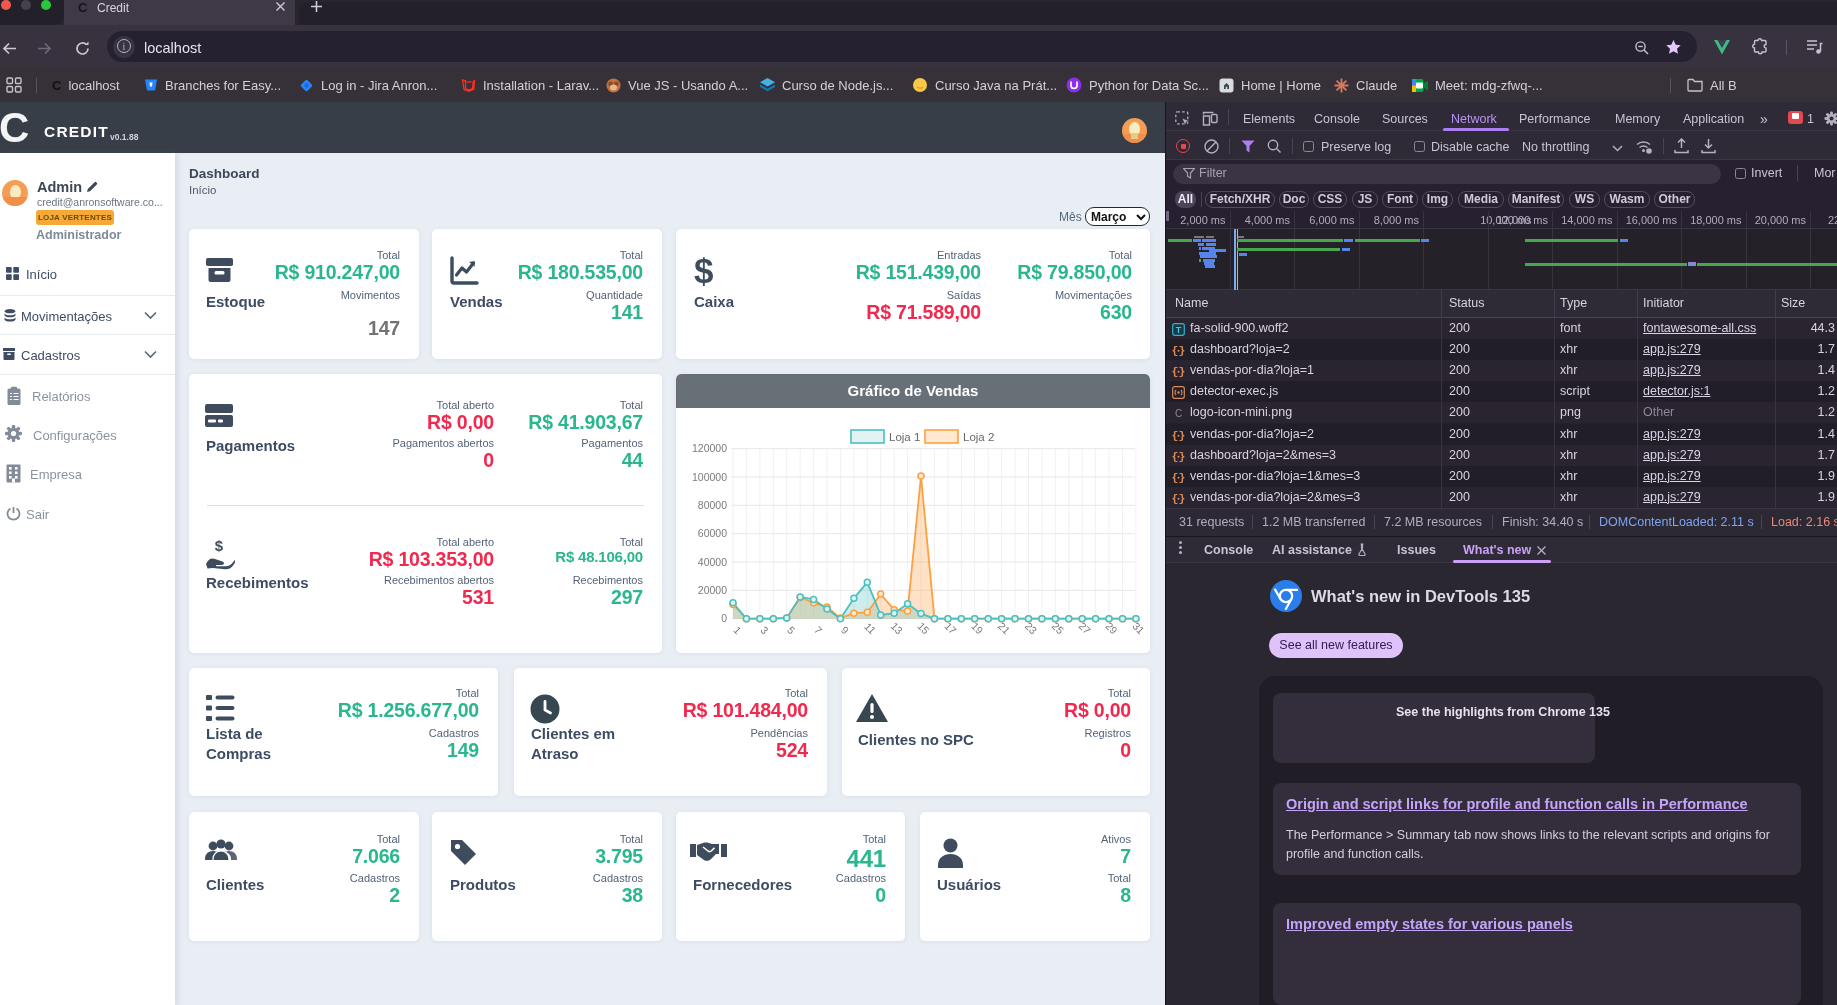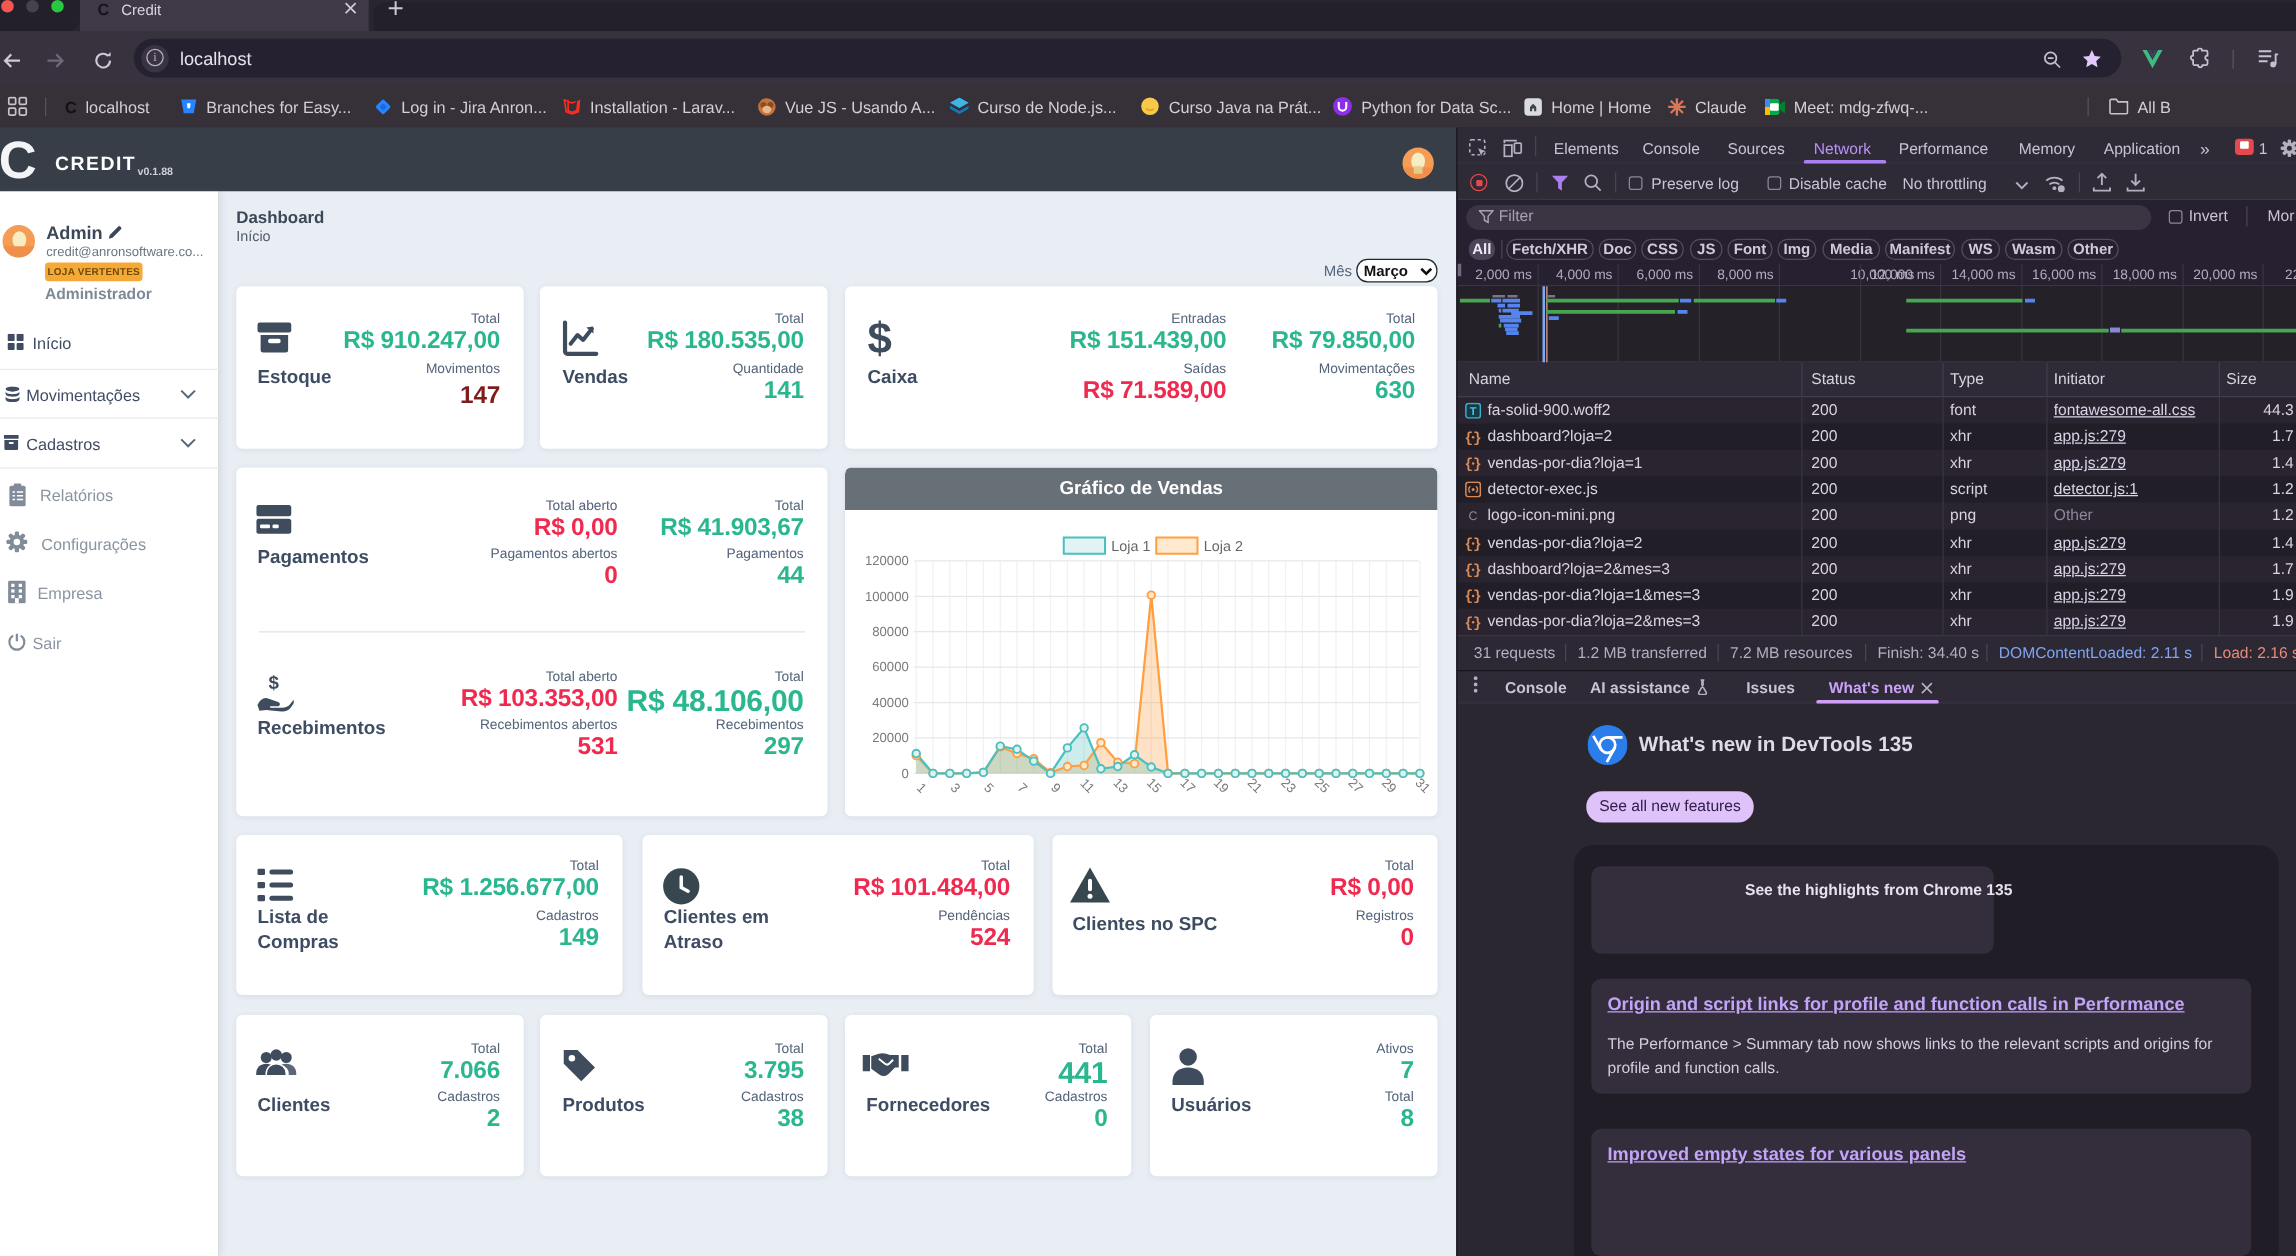--- a/index.html
+++ b/index.html
@@ -106,21 +106,21 @@
         </svg>
         <span>Branches for Easy...</span>
       </div>
   <div class="bm" style="left:299px;">
         <svg width="15" height="15" viewBox="0 0 15 15">
           <rect x="3" y="3" width="9" height="9" rx="1.5" transform="rotate(45 7.5 7.5)" fill="#2684ff"></rect>
           <rect x="5.4" y="5.4" width="4.2" height="4.2" rx="0.8" transform="rotate(45 7.5 7.5)" fill="#1a6ae0"></rect>
         </svg>
         <span>Log in - Jira Anron...</span>
       </div>
-  <div class="bm" style="left:450px;">
+  <div class="bm" style="left:461px;">
         <svg width="15" height="15" viewBox="0 0 15 15">
           <path d="M1.5 2l3 .8v8l3.5 1 3.5-1.3.8-7.2 1.2-.5-.7 8.5-4.8 1.9-5-1.6z" fill="none" stroke="#ff2d20" stroke-width="1.3"></path>
           <path d="M4.5 3.5l3 .8 3-.9" stroke="#ff2d20" stroke-width="1.2" fill="none"></path>
         </svg>
         <span>Installation - Larav...</span>
       </div>
   <div class="bm" style="left:606px;">
         <svg width="15" height="15" viewBox="0 0 15 15">
           <circle cx="7.5" cy="7.5" r="7" fill="#c4713a"></circle>
           <circle cx="4.7" cy="6" r="2.4" fill="#8a4c24"></circle>
@@ -207,21 +207,21 @@
           <g fill="#3e4c5e">
             <rect x="1" y="2" width="27" height="8" rx="1.8"></rect>
             <path d="M3.5 12h22v12a2 2 0 0 1-2 2h-18a2 2 0 0 1-2-2z"></path>
           </g>
           <rect x="9.5" y="15" width="10" height="3.5" rx="1.5" fill="#fff"></rect>
         </svg>
   <div class="ctitle" style="left:17px;top:64px;">Estoque</div>
   <div class="abs" style="right:19px;top:20px;font-size:11px;color:#53637a;">Total</div>
   <div class="abs" style="right:19px;top:32px;font-size:19.5px;font-weight:bold;color:#2ab78f;letter-spacing:-.2px;">R$ 910.247,00</div>
   <div class="abs" style="right:19px;top:60px;font-size:11px;color:#53637a;">Movimentos</div>
-  <div class="abs" style="right:19px;top:76px;font-size:19.5px;font-weight:bold;color:#7f1d1d;letter-spacing:-.2px;">147</div>
+  <div class="abs" style="right:19px;top:88px;font-size:19.5px;font-weight:bold;color:#737373;letter-spacing:-.2px;">147</div>
 </div>
 <div class="card" style="left:257px;top:76px;width:230px;height:130px;">
   <svg class="abs" style="left:18px;top:27px" width="29" height="29" viewBox="0 0 29 29">
           <path d="M2 2v23a2 2 0 0 0 2 2h23" stroke="#3e4c5e" stroke-width="3.4" fill="none" stroke-linecap="round"></path>
           <path d="M6.5 19l5.5-7 4.5 4 7-9" stroke="#3e4c5e" stroke-width="3.2" fill="none" stroke-linejoin="round" stroke-linecap="round"></path>
           <path d="M19 6l5.5-.8.3 5.6" fill="#3e4c5e"></path>
         </svg>
   <div class="ctitle" style="left:18px;top:64px;">Vendas</div>
   <div class="abs" style="right:19px;top:20px;font-size:11px;color:#53637a;">Total</div>
   <div class="abs" style="right:19px;top:32px;font-size:19.5px;font-weight:bold;color:#2ab78f;letter-spacing:-.2px;">R$ 180.535,00</div>
@@ -264,21 +264,21 @@
             <text x="14" y="13" text-anchor="middle" font-size="15" font-weight="bold" fill="#3e4c5e">$</text>
             <path d="M1 26c2.5-5 5.5-6.5 9-5l7.5 2.6c2.2.8 1.8 3.4-.8 3.4H11l.2 1.2h9.5c2.5 0 5-1 6.5-3l2.5-3.2 1.3 1.2-3.5 5c-1.8 2.3-4.5 3.3-7.5 3l-12-1.2-5.5.5z" fill="#3e4c5e"></path>
           </svg>
         </div>
   <div class="ctitle" style="left:17px;top:200px;">Recebimentos</div>
   <div class="abs" style="right:168px;top:162px;font-size:11px;color:#53637a;">Total aberto</div>
   <div class="abs" style="right:168px;top:174px;font-size:19.5px;font-weight:bold;color:#f0294f;letter-spacing:-.2px;">R$ 103.353,00</div>
   <div class="abs" style="right:168px;top:200px;font-size:11px;color:#53637a;">Recebimentos abertos</div>
   <div class="abs" style="right:168px;top:212px;font-size:19.5px;font-weight:bold;color:#f0294f;letter-spacing:-.2px;">531</div>
   <div class="abs" style="right:19px;top:162px;font-size:11px;color:#53637a;">Total</div>
-  <div class="abs" style="right:19px;top:174px;font-size:24px;font-weight:bold;color:#2ab78f;letter-spacing:-.2px;">R$ 48.106,00</div>
+  <div class="abs" style="right:19px;top:174px;font-size:15px;font-weight:bold;color:#2ab78f;letter-spacing:-.2px;">R$ 48.106,00</div>
   <div class="abs" style="right:19px;top:200px;font-size:11px;color:#53637a;">Recebimentos</div>
   <div class="abs" style="right:19px;top:212px;font-size:19.5px;font-weight:bold;color:#2ab78f;letter-spacing:-.2px;">297</div>
 </div>
 <div class="card" style="left:501px;top:221px;width:474px;height:279px;overflow:hidden;">
   <div class="abs" style="left:0;top:0;width:474px;height:34px;background:#676f77;border-radius:5px 5px 0 0;"></div>
   <div class="abs" style="left:0;top:8px;width:474px;text-align:center;font-size:15px;font-weight:bold;color:#fff;">Gráfico de Vendas</div>
   <svg class="abs" style="left:0;top:34px" width="474" height="245" viewBox="0 0 474 245">
   <line x1="57.0" y1="40.7" x2="57.0" y2="210.7" stroke="#f1f1f1" stroke-width="1"></line>
   <line x1="70.4" y1="40.7" x2="70.4" y2="210.7" stroke="#f1f1f1" stroke-width="1"></line>
   <line x1="83.9" y1="40.7" x2="83.9" y2="210.7" stroke="#f1f1f1" stroke-width="1"></line>

